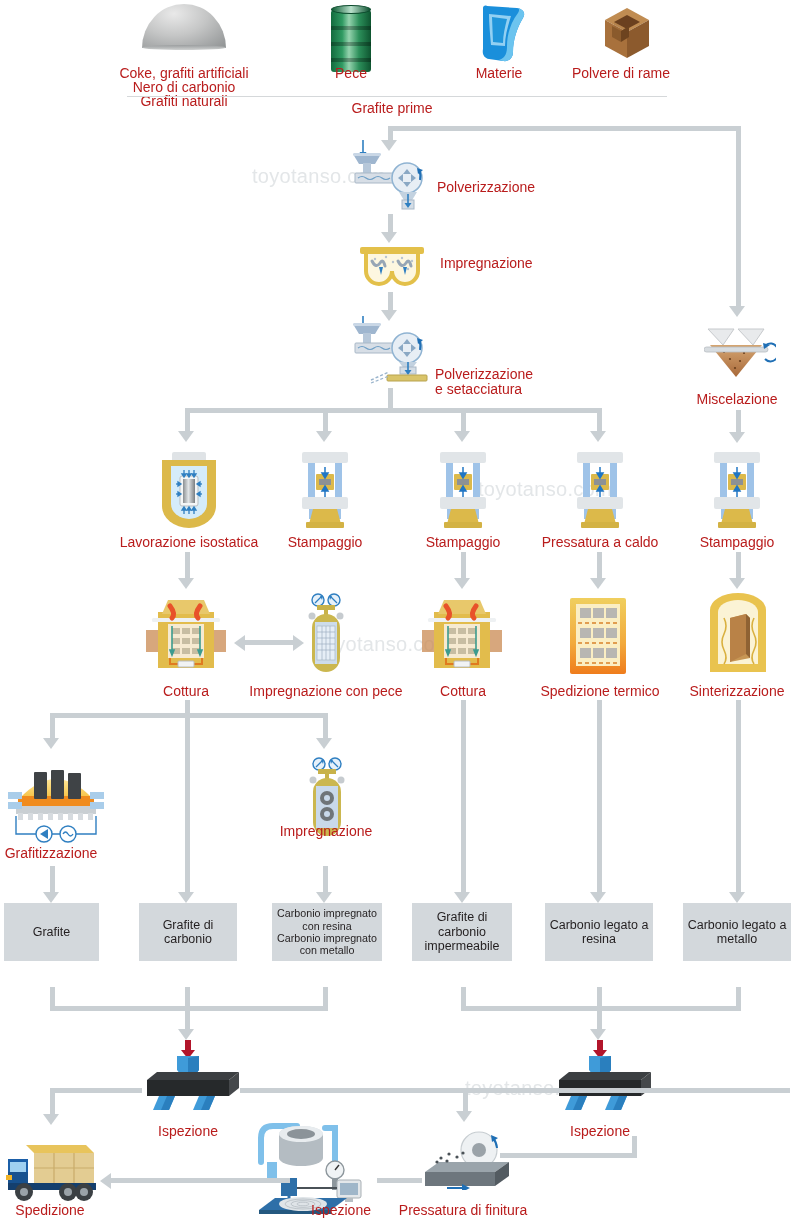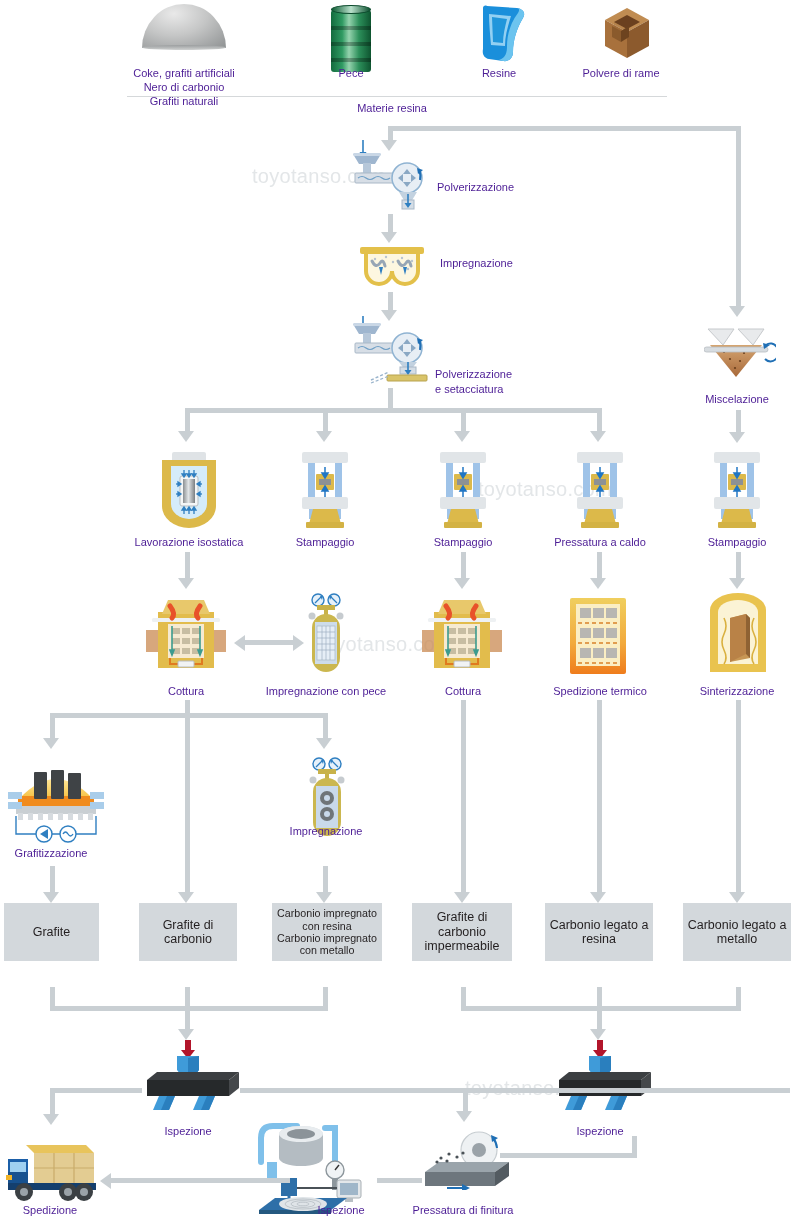--- a/index.html
+++ b/index.html
@@ -8,21 +8,21 @@
   body {
     width:791px; height:1222px;
     background:#ffffff;
     font-family:"Liberation Sans", sans-serif;
     color:#231f20;
     overflow:hidden;
   }
   #stage { position:relative; width:791px; height:1222px; }
 
   
-  .lbl { position:absolute; font-size:11px; line-height:14px; color:#4c1d95; white-space:pre; }
+  .lbl { position:absolute; font-size:14px; line-height:14px; color:#b91c1c; white-space:pre; }
   .lbl.c { text-align:center; transform:translateX(-50%); }
   .lbl.l { text-align:left; }
   .icon { position:absolute; }
 
   
   .v, .h { position:absolute; background:#c9cfd3; }
   .v { width:5px; }
   .h { height:5px; }
   .arrowD, .arrowU, .arrowL, .arrowR { position:absolute; width:0; height:0; }
   .arrowD { border-left:8px solid transparent; border-right:8px solid transparent; border-top:11px solid #c9cfd3; }
@@ -121,38 +121,38 @@
   <div class="lbl c" style="left:351px; top:66px; width:120px;">Pece</div>
 
   <div class="icon resin" style="left:473px; top:4px;">
     <svg width="56" height="60" viewBox="0 0 56 60">
       <path d="M10 4 C10 2 12 1 14 2 L44 4 C50 5 53 9 50 14 C44 24 40 36 40 48 C40 54 36 58 30 57 L16 55 C11 54 9 50 10 45 Z" fill="#1a8fdb"></path>
       <path d="M44 4 C50 5 53 9 50 14 C44 24 40 36 40 48 C40 54 36 58 30 57 L26 56 C33 54 34 48 34 42 C34 30 38 18 45 9 C47 6 46 4 44 4 Z" fill="#6cc4ef"></path>
       <path d="M16 10 L38 12 C35 22 32 32 32 42 L18 41 C17 30 16 19 16 10 Z" fill="#a9dcf6" opacity=".85"></path>
       <path d="M19 13 L34 15 C32 23 30 31 30 39 L20 38 Z" fill="#2196db"></path>
     </svg>
   </div>
-  <div class="lbl c" style="left:499px; top:66px; width:120px;">Resine</div>
+  <div class="lbl c" style="left:499px; top:66px; width:120px;">Materie</div>
 
   <div class="icon cube" style="left:599px; top:6px;">
     <svg width="56" height="58" viewBox="0 0 56 58">
       <polygon points="6,14 28,2 50,14 28,26" fill="#c08c52"></polygon>
       <polygon points="6,14 28,26 28,52 6,40" fill="#a8713c"></polygon>
       <polygon points="28,26 50,14 50,40 28,52" fill="#8c5a2d"></polygon>
       <polygon points="15,16 28,9 41,16 28,23" fill="#6b401f"></polygon>
       <polygon points="15,16 28,23 28,33 15,26" fill="#55301418"></polygon>
       <polygon points="13,20 22,25 22,36 13,31" fill="#8a5a2c"></polygon>
       <polygon points="22,25 30,20 30,31 22,36" fill="#6d431f"></polygon>
     </svg>
   </div>
   <div class="lbl c" style="left:621px; top:66px; width:160px;">Polvere di rame</div>
 
   <div class="divider" style="left:127px; top:96px; width:540px;"></div>
 
-  <div class="lbl c" style="left:392px; top:101px; width:200px;">Materie resina</div>
+  <div class="lbl c" style="left:392px; top:101px; width:200px;">Grafite prime</div>
 
   <div class="h" style="left:388px; top:126px; width:353px;"></div>
   <div class="v" style="left:736px; top:126px; height:180px;"></div>
   <div class="arrowD" style="left:729px; top:306px;"></div>
 
   <div class="v" style="left:388px; top:126px; height:17px;"></div>
   <div class="arrowD" style="left:381px; top:140px;"></div>
 
   <svg style="position:absolute; left:358px; top:140px;" width="10" height="18">
     <line x1="5" y1="0" x2="5" y2="13" stroke="#2f7fc1" stroke-width="1.6"></line>

